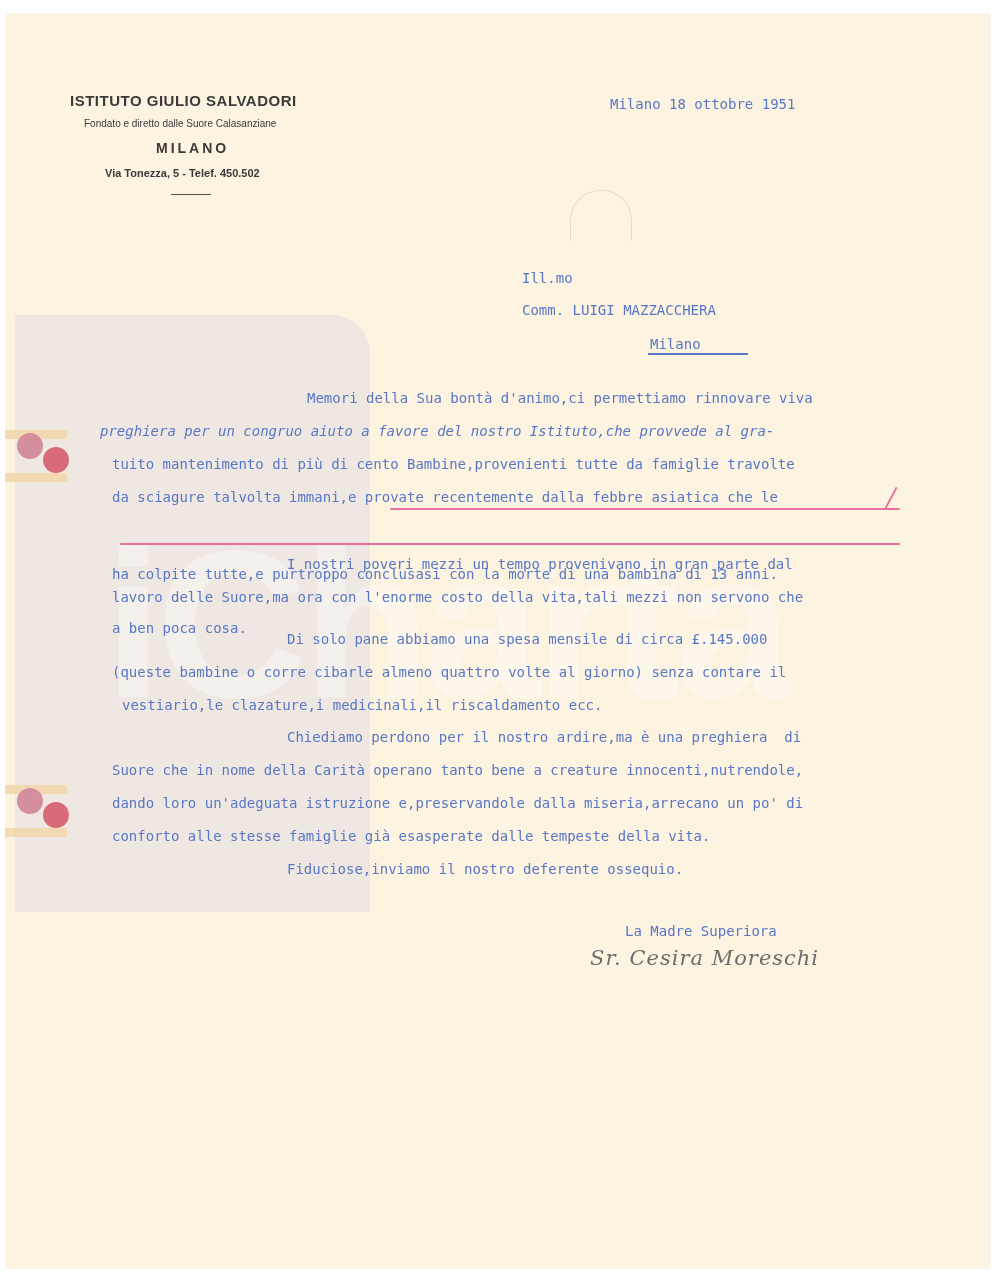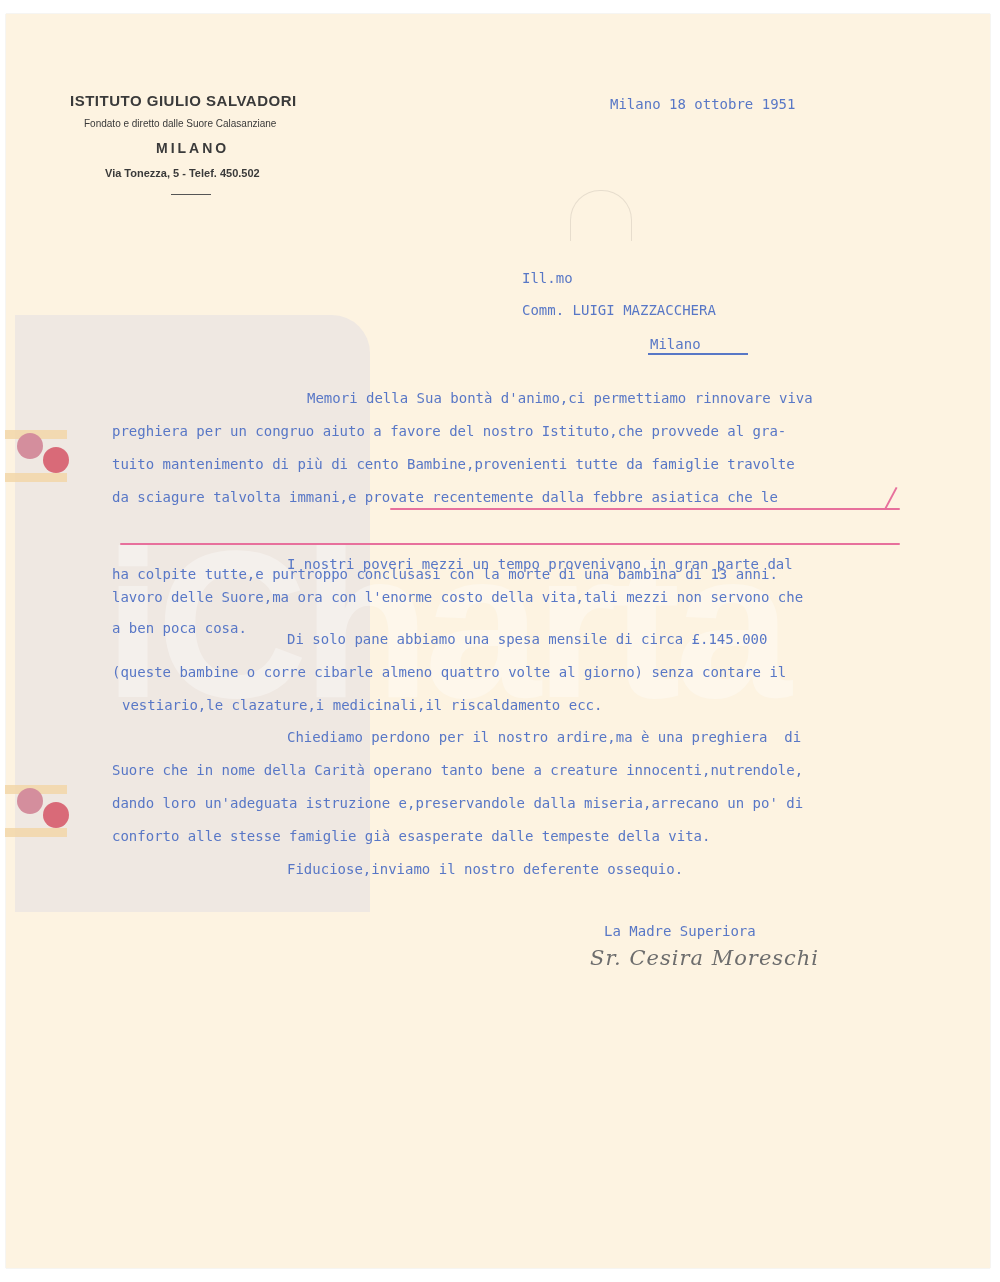--- a/index.html
+++ b/index.html
@@ -69,35 +69,35 @@
 </div>
 
 <div class="tw" style="left:610px; top:96px;">Milano 18 ottobre 1951</div>
 
 <div class="tw" style="left:522px; top:270px;">Ill.mo</div>
 <div class="tw" style="left:522px; top:302px;">Comm. LUIGI MAZZACCHERA</div>
 <div class="tw" style="left:650px; top:336px;">Milano</div>
 <div class="city-underline" style="left:648px; top:353px; width:100px;"></div>
 
 <div class="tw" style="left:287px; top:390px;margin-left:20px;">Memori della Sua bontà d'animo,ci permettiamo rinnovare viva</div>
-<div class="tw" style="left:112px; top:423px;">preghiera per un congruo aiuto a favore del nostro Istituto,che provvede al gra-</div>
+<div class="tw" style="left:100px; top:423px;font-style:italic;">preghiera per un congruo aiuto a favore del nostro Istituto,che provvede al gra-</div>
 <div class="tw" style="left:112px; top:456px;">tuito mantenimento di più di cento Bambine,provenienti tutte da famiglie travolte</div>
 <div class="tw" style="left:112px; top:489px;">da sciagure talvolta immani,e provate recentemente dalla febbre asiatica che le</div>
 <div class="underline-pink" style="left:390px; top:508px; width:510px;"></div>
 <div class="slash-pink" style="left:890px; top:486px;"></div>
 <div class="tw" style="left:112px; top:522px;margin-top:44px;">ha colpite tutte,e purtroppo conclusasi con la morte di una bambina di 13 anni.</div>
 <div class="underline-pink" style="left:120px; top:543px; width:780px;"></div>
 
 <div class="tw" style="left:287px; top:556px;">I nostri poveri mezzi un tempo provenivano in gran parte dal</div>
 <div class="tw" style="left:112px; top:589px;">lavoro delle Suore,ma ora con l'enorme costo della vita,tali mezzi non servono che</div>
 <div class="tw" style="left:112px; top:620px;">a ben poca cosa.</div>
 <div class="tw" style="left:287px; top:631px;">Di solo pane abbiamo una spesa mensile di circa £.145.000</div>
 <div class="tw" style="left:112px; top:664px;">(queste bambine o corre cibarle almeno quattro volte al giorno) senza contare il</div>
 <div class="tw" style="left:112px; top:697px;margin-left:10px;">vestiario,le clazature,i medicinali,il riscaldamento ecc.</div>
 
 <div class="tw" style="left:287px; top:729px;">Chiediamo perdono per il nostro ardire,ma è una preghiera  di</div>
 <div class="tw" style="left:112px; top:762px;">Suore che in nome della Carità operano tanto bene a creature innocenti,nutrendole,</div>
 <div class="tw" style="left:112px; top:795px;text-align:right;">dando loro un'adeguata istruzione e,preservandole dalla miseria,arrecano un po' di</div>
 <div class="tw" style="left:112px; top:828px;">conforto alle stesse famiglie già esasperate dalle tempeste della vita.</div>
 <div class="tw" style="left:287px; top:861px;">Fiduciose,inviamo il nostro deferente ossequio.</div>
 
-<div class="tw" style="left:604px; top:923px;">La Madre Superiora</div>
+<div class="tw" style="left:625px; top:923px;">La Madre Superiora</div>
 <div class="sig" style="left:590px; top:946px;">Sr. Cesira Moreschi</div>
 
 </body></html>

